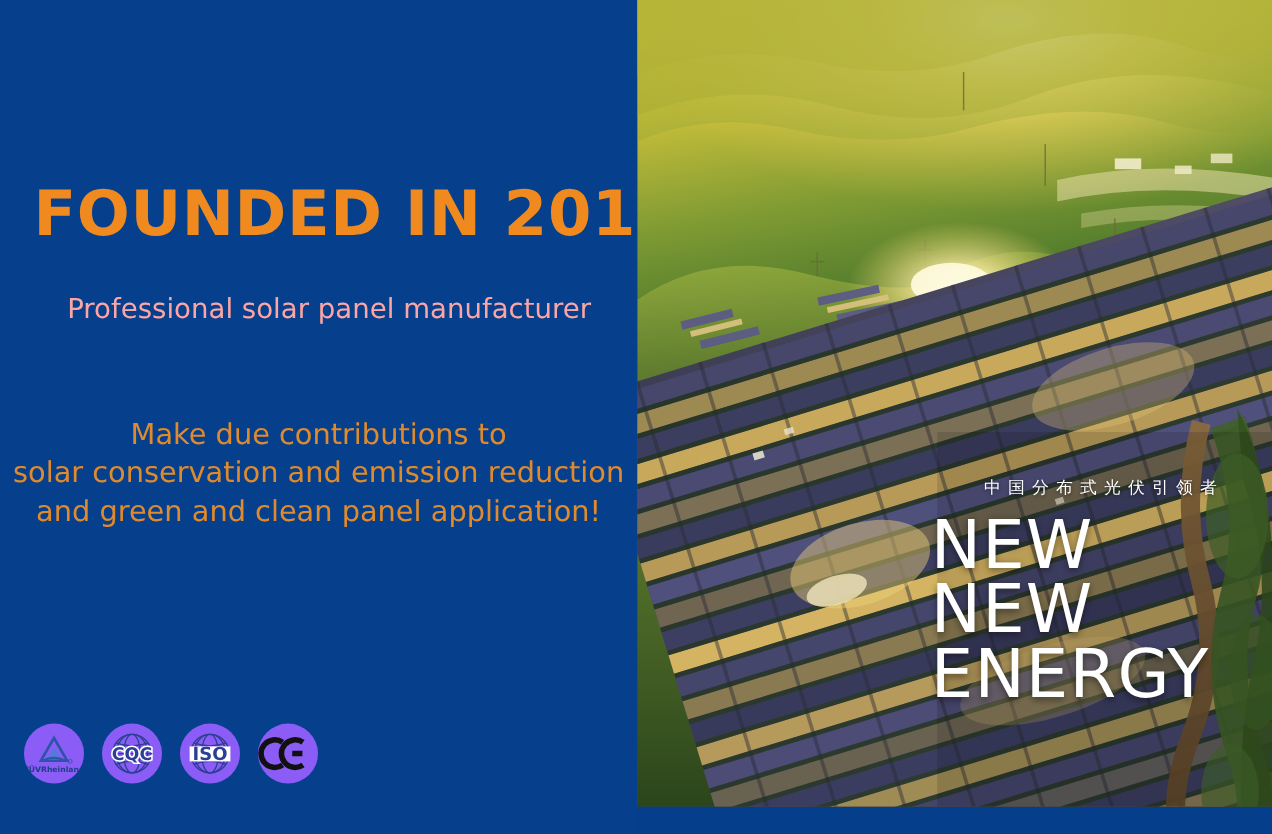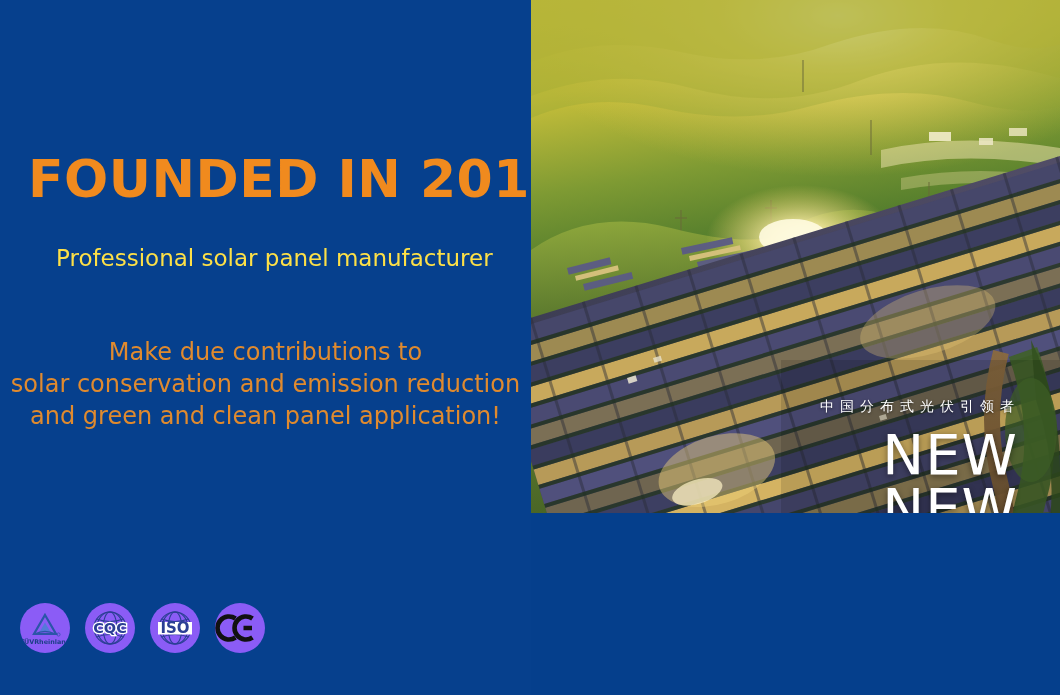--- a/index.html
+++ b/index.html
@@ -36,27 +36,27 @@
     white-space:nowrap;
   }
 
   .subhead{
     position:absolute;
     left:56px; top:244px;
     font-family:"DejaVu Sans", sans-serif;
     font-weight:400;
     font-size:23px;
     line-height:28px;
-    color:#fde047;
+    color:#fca5a5;
     white-space:nowrap;
   }
 
   .mission{
     position:absolute;
-    left:0; top:336px;
+    left:0; top:346px;
     width:531px;
     text-align:center;
     font-family:"DejaVu Sans", sans-serif;
     font-weight:400;
     font-size:24px;
     line-height:32px;
     color:#e08a2e;
   }
   .mission span{ display:block; white-space:nowrap; }
 
@@ -74,21 +74,21 @@
     background:#8b5cf6;
     position:relative;
     display:flex; align-items:center; justify-content:center;
     overflow:hidden;
   }
   .cert svg{ display:block; }
 
   
   .photo{
     position:relative;
-    width:529px; height:513px;
+    width:529px; height:672px;
     flex:0 0 529px;
     overflow:hidden;
     background:#4a4230;
   }
   .photo-art{
     position:absolute; inset:0;
     width:529px; height:695px;
   }
 
   .cn-tagline{
@@ -97,22 +97,21 @@
     font-family:"DejaVu Sans", sans-serif;
     font-size:14px;
     letter-spacing:6px;
     color:#ffffff;
     text-shadow:0 1px 3px rgba(0,0,0,.55);
     white-space:nowrap;
   }
 
   .big-words{
     position:absolute;
-    right:42px; top:428px;
-    text-align:right;
+    right:52px; top:428px;
     font-family:"DejaVu Sans", sans-serif;
     font-weight:400;
     font-size:56px;
     line-height:54px;
     letter-spacing:1px;
     color:#ffffff;
     text-shadow:0 2px 6px rgba(0,0,0,.45);
   }
   .big-words span{ display:block; white-space:nowrap; }
 </style>

